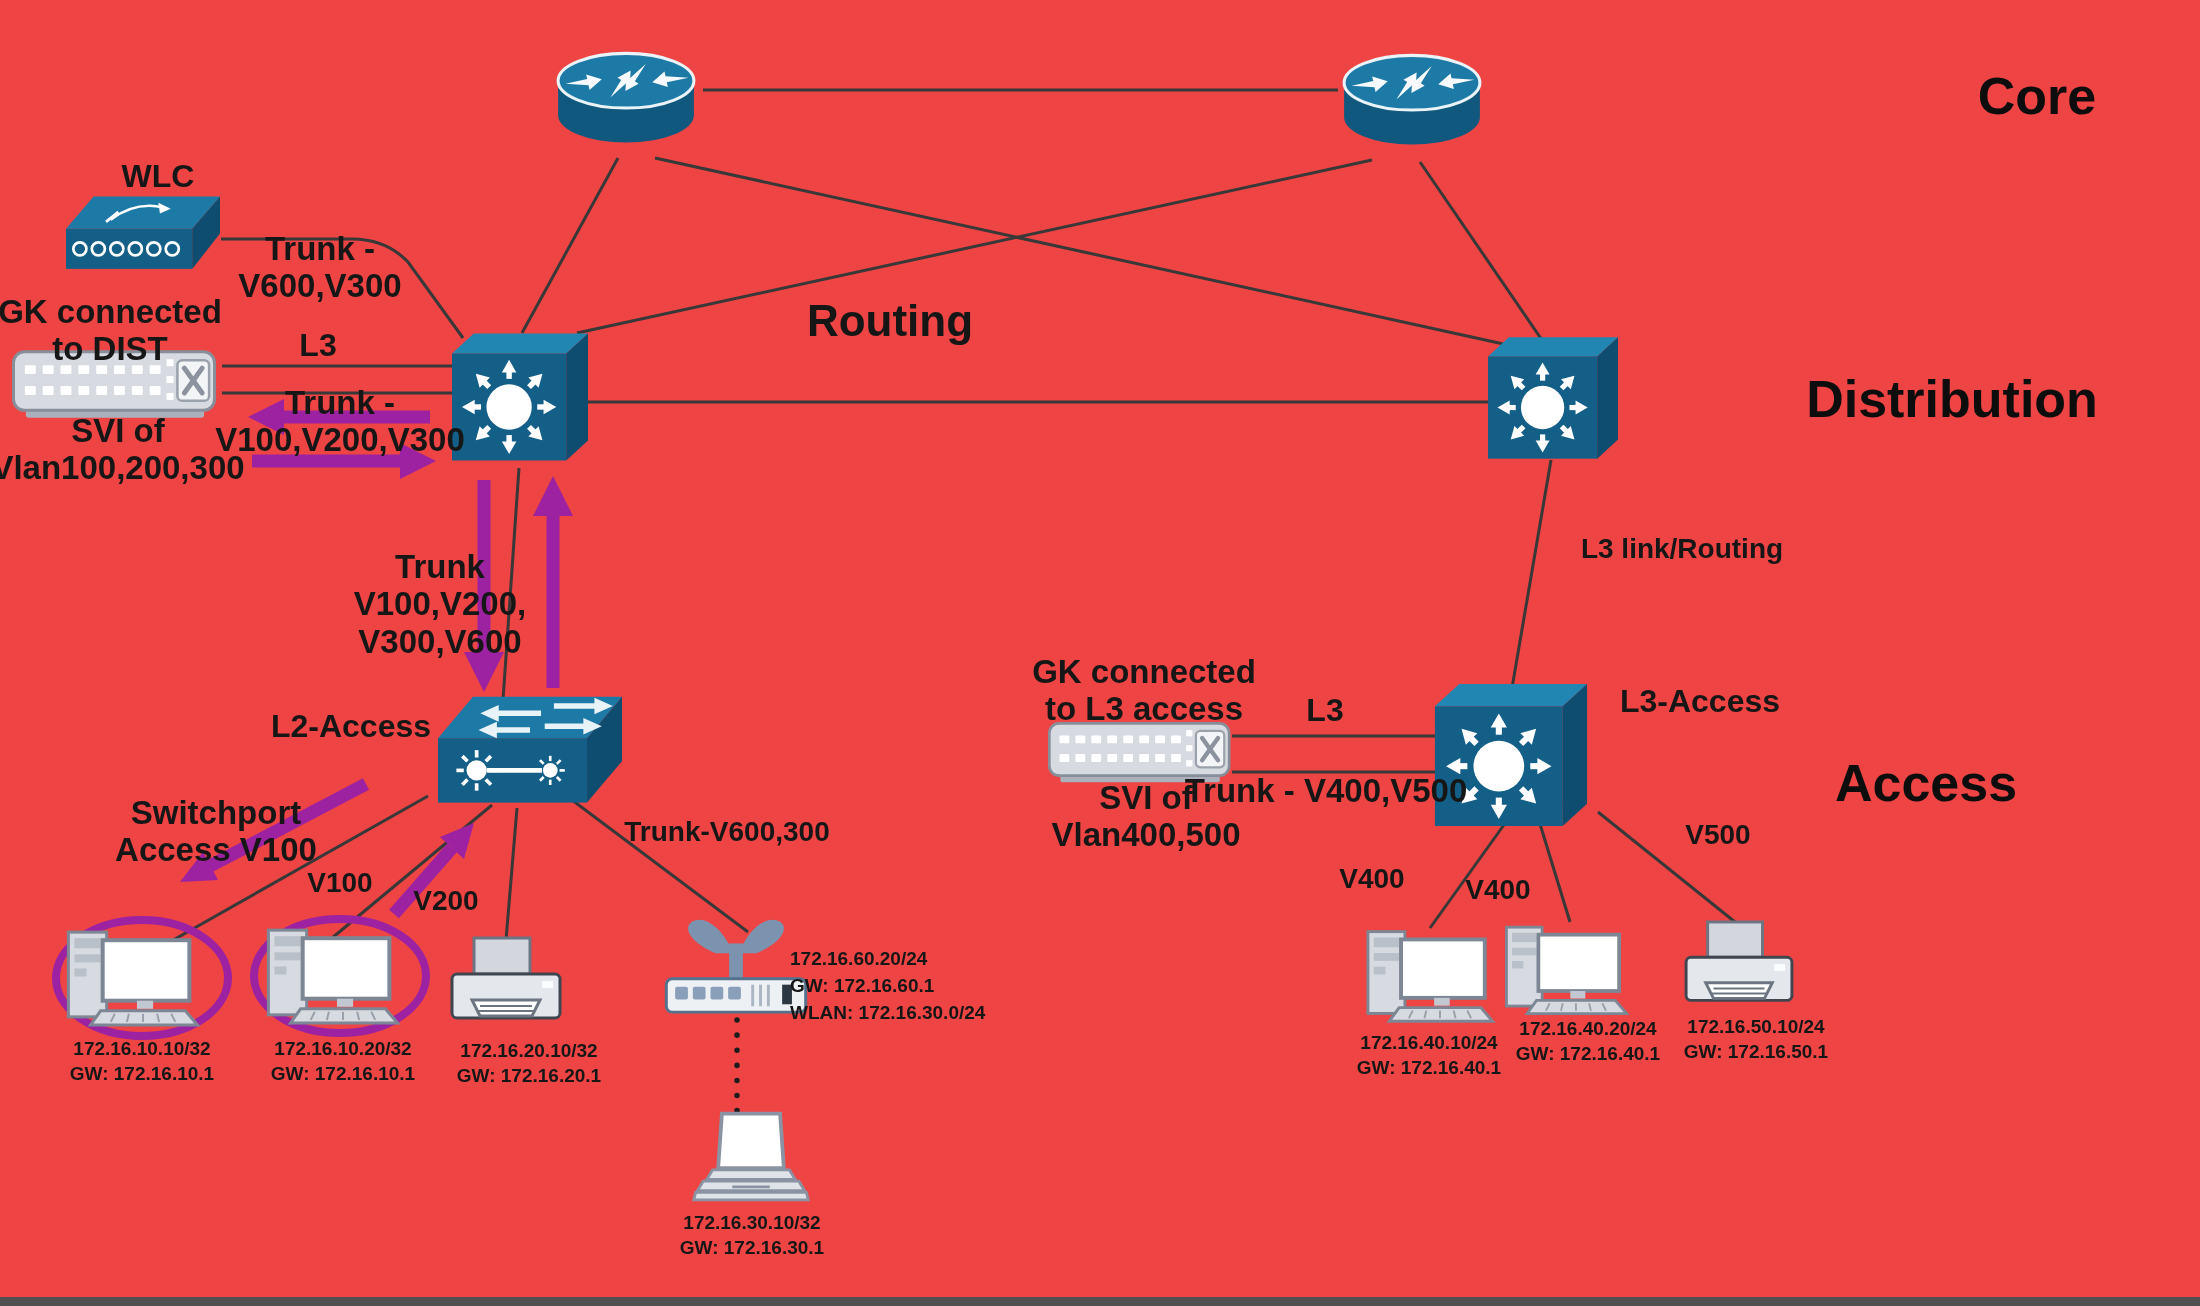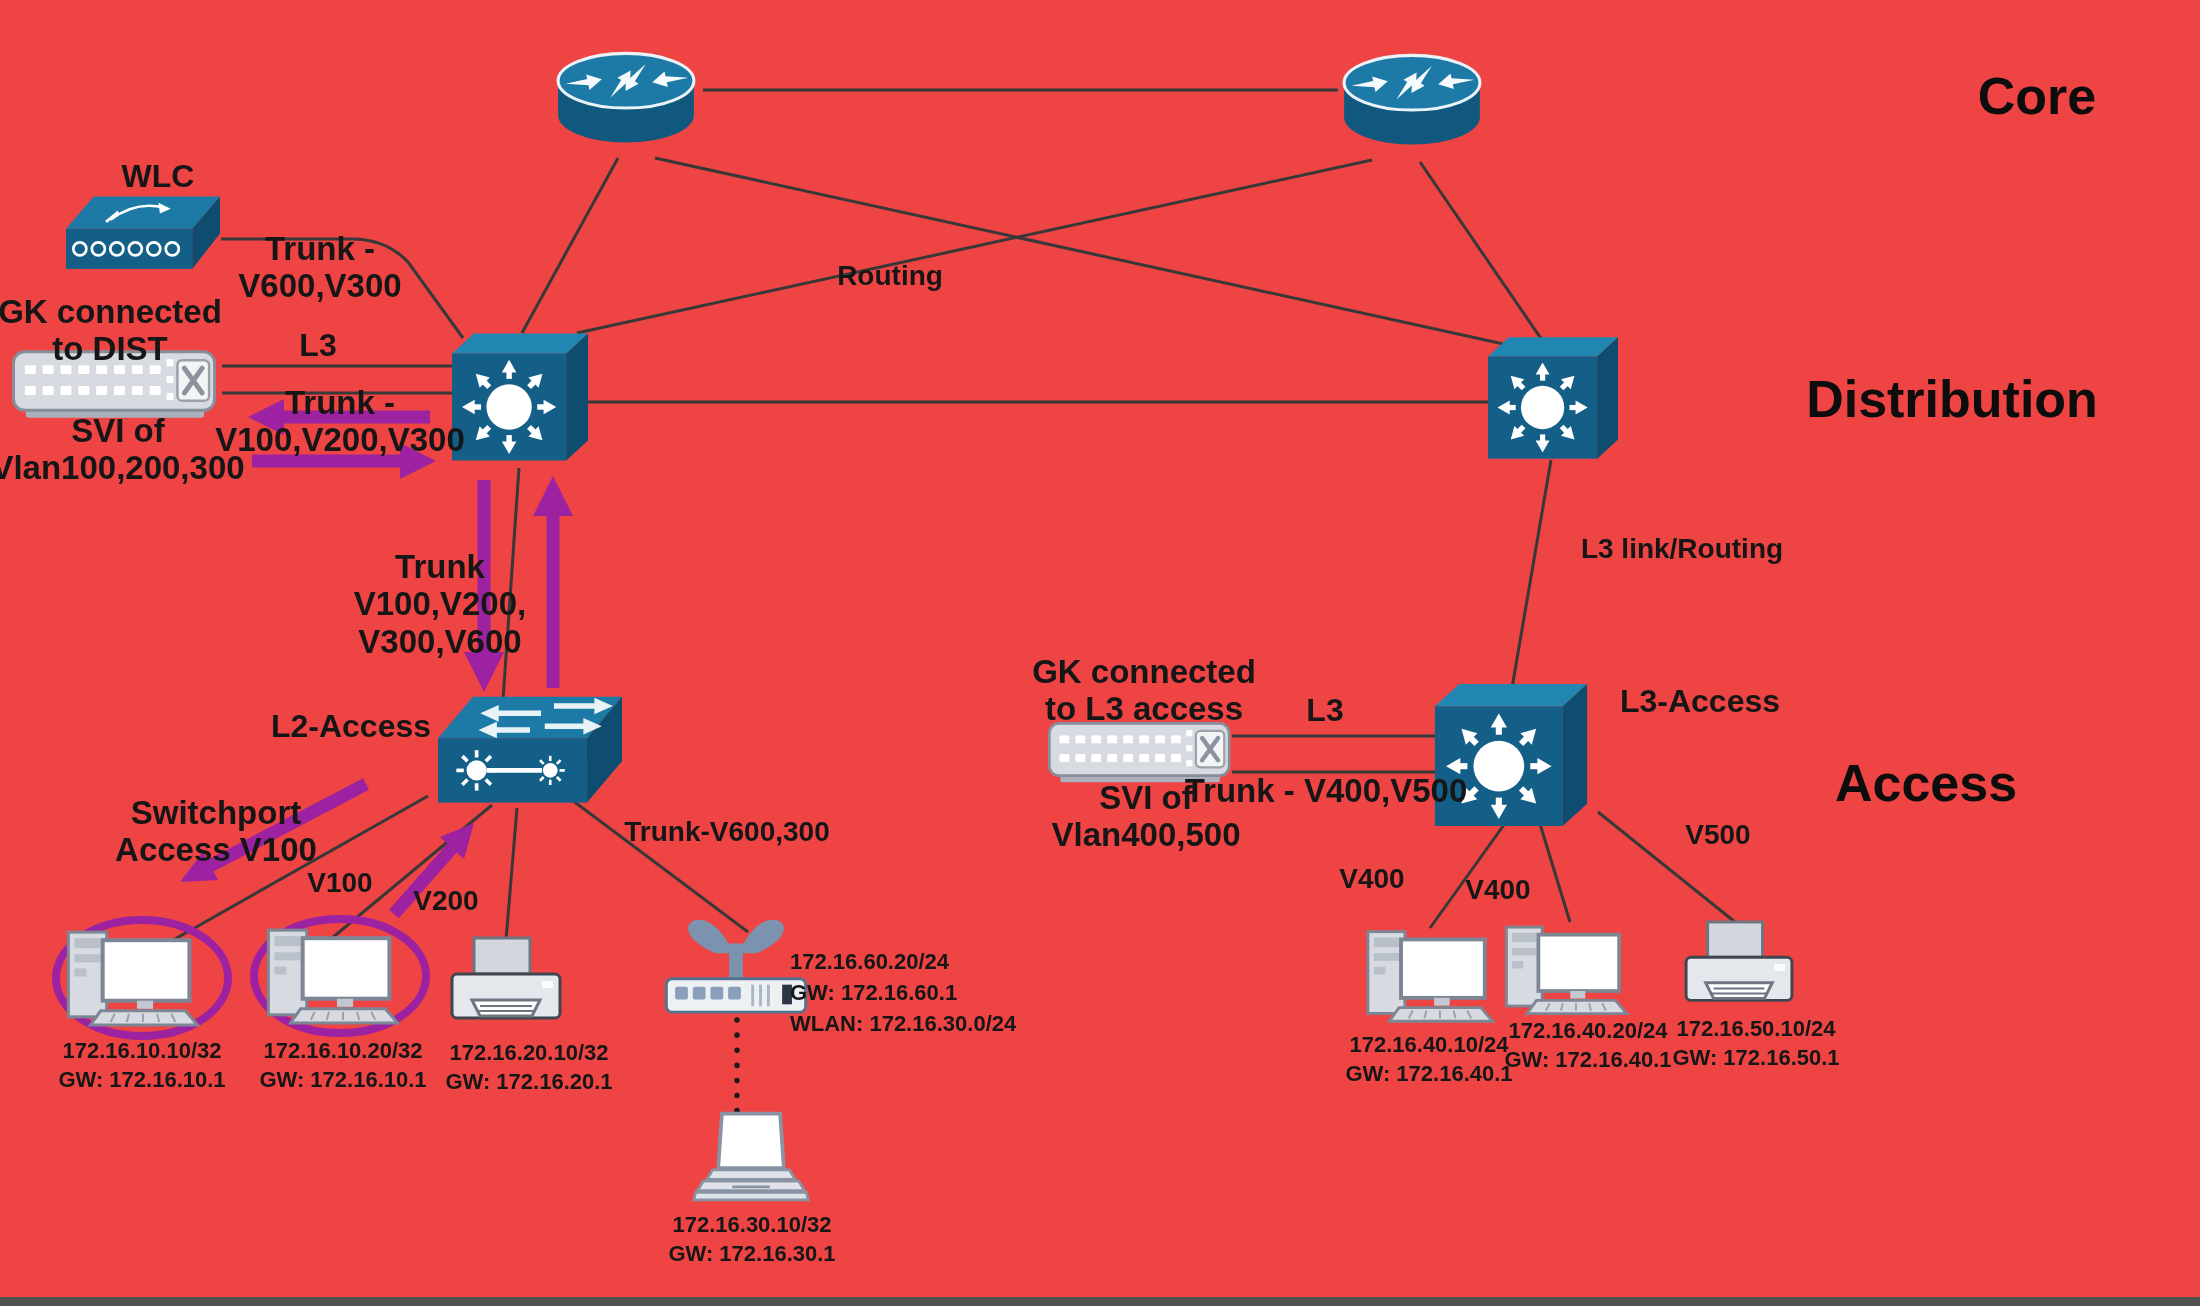--- a/index.html
+++ b/index.html
@@ -3,24 +3,24 @@
 <meta charset="utf-8">
 <style>
   html,body{margin:0;padding:0;background:#fff;}
   #stage{position:relative;width:2200px;height:1306px;background:#ef4444;overflow:hidden;
          font-family:"Liberation Sans","DejaVu Sans",sans-serif;}
   svg.wires{position:absolute;left:0;top:0;width:2200px;height:1306px;}
   .dev{position:absolute;}
   .dev svg{width:100%;height:100%;display:block;}
   .lbl{position:absolute;transform:translate(-50%,-50%);white-space:pre-line;text-align:center;
        font-weight:bold;color:#161616;line-height:1.13;}
-  .s25{font-size:33px;} .s28{font-size:28px;} .s32{font-size:32px;} .s34{font-size:28px;}
+  .s25{font-size:33px;} .s28{font-size:28px;} .s32{font-size:32px;} .s34{font-size:44px;margin-top:45px;}
   .layer{position:absolute;transform:translate(-50%,-50%);font-weight:bold;font-size:52px;color:#0d0d0d;}
   .ipblock{position:absolute;transform:translateX(-50%);text-align:center;font-weight:bold;
-           font-size:22px;color:#161616;line-height:1.32;}
+           font-size:19px;color:#161616;line-height:1.32;}
   .ipblock div{white-space:nowrap;}
   .ipleft{transform:none;text-align:left;line-height:1.42;}
   #bottom-bar{position:absolute;left:0;top:1297px;width:2200px;height:9px;background:#505050;}
   .hiddefs{position:absolute;width:0;height:0;overflow:hidden;}
 </style>
 </head>
 <body>
 
 <div id="stage">
 

